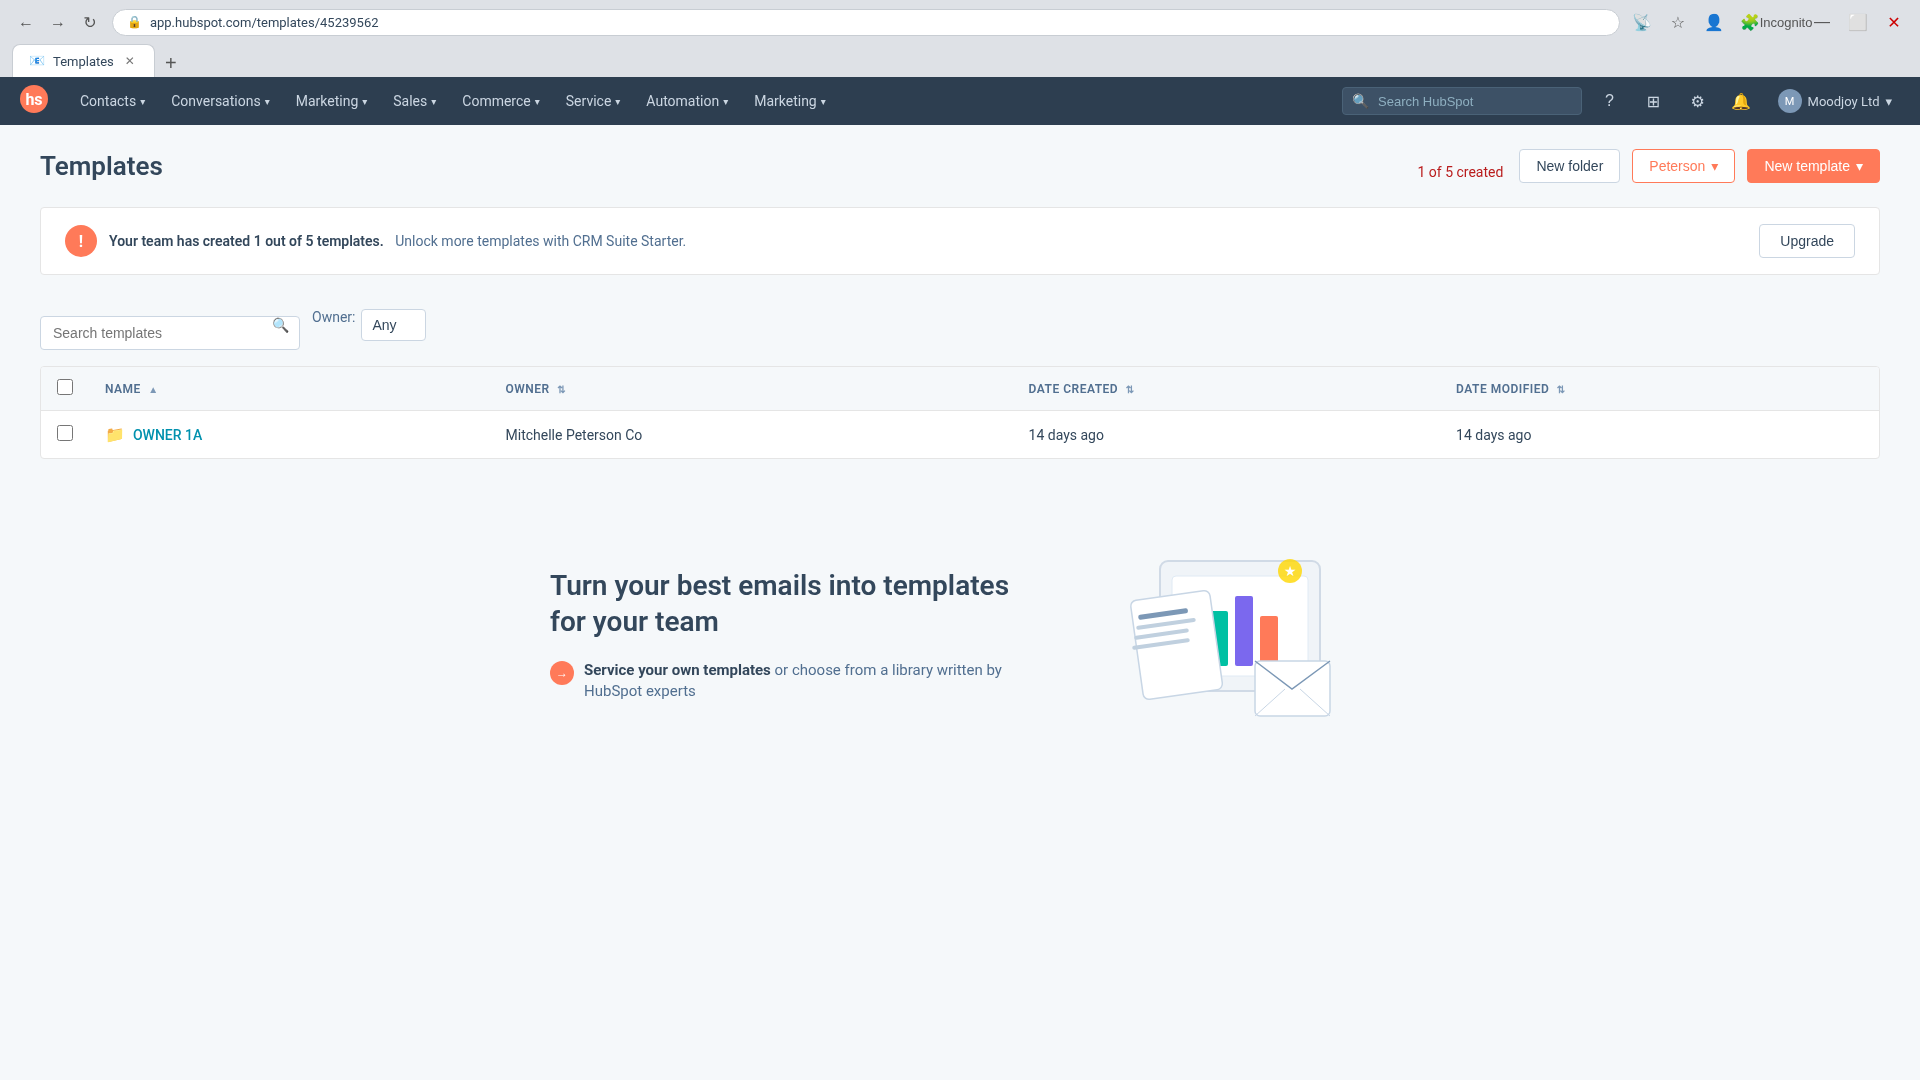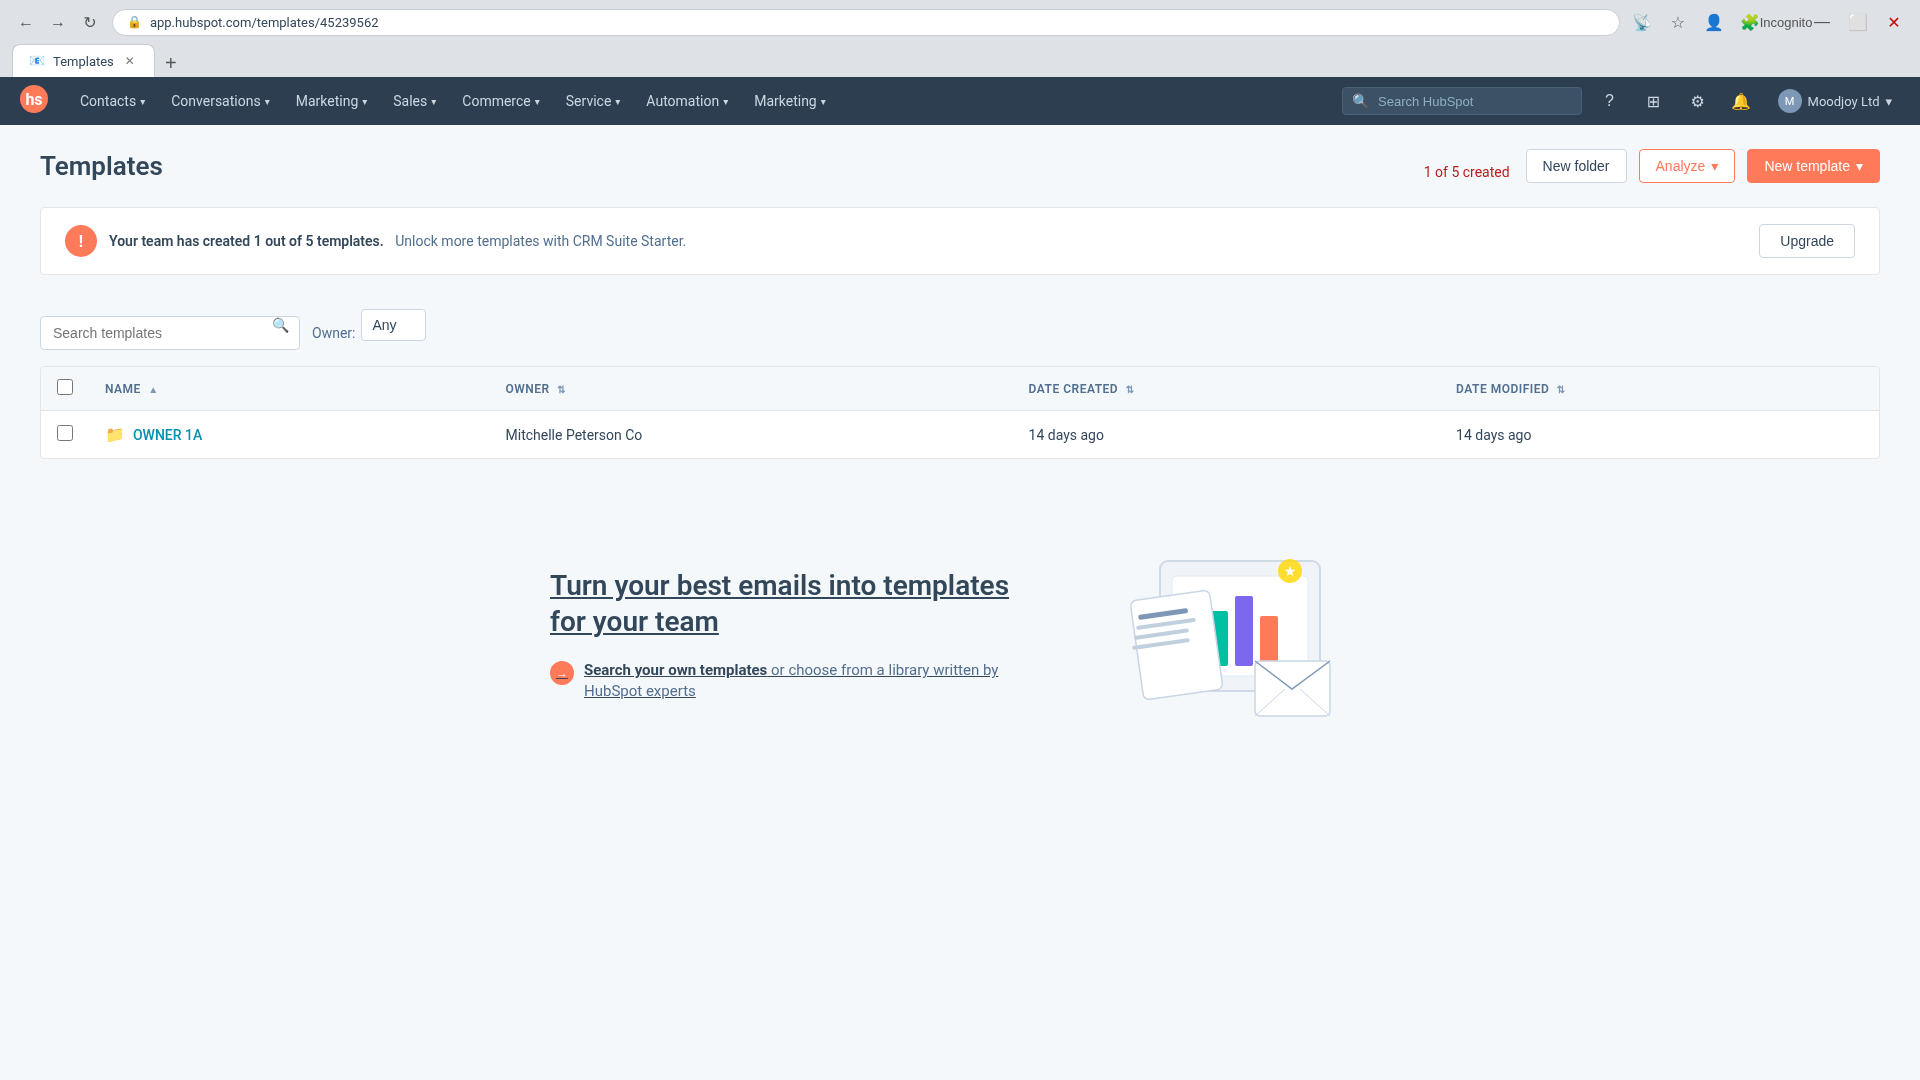--- a/index.html
+++ b/index.html
@@ -58,38 +58,38 @@
     .alert-text { font-size: 14px; color: #33475b; }
     .alert-text strong { font-weight: 600; }
     .alert-text span { color: #516f90; margin-left: 8px; }
     .btn-upgrade { padding: 8px 20px; border-radius: 4px; font-size: 14px; cursor: pointer; border: 1px solid #cbd6e2; background: white; color: #33475b; font-weight: 500; }
 
     
     .filters { display: flex; align-items: center; gap: 12px; margin-bottom: 16px; }
     .search-input-wrapper { position: relative; width: 260px; }
     .search-input-wrapper input { width: 100%; padding: 8px 36px 8px 12px; border: 1px solid #cbd6e2; border-radius: 4px; font-size: 14px; color: #33475b; background: white; outline: none; margin-top: 17px; }
     .search-input-wrapper .search-icon-inner { position: absolute; right: 10px; top: 50%; transform: translateY(-50%); color: #7c98b6; font-size: 14px; }
-    .owner-filter { display: flex; align-items: flex-end; gap: 6px; color: #516f90; font-size: 14px; }
+    .owner-filter { display: flex; align-items: flex-start; gap: 6px; color: #516f90; font-size: 14px; }
     .owner-select { padding: 7px 28px 7px 10px; border: 1px solid #cbd6e2; border-radius: 4px; font-size: 14px; background: white; color: #33475b; cursor: pointer; appearance: none; outline: none; }
 
     
     .table-container { background: white; border: 1px solid #e5e5e5; border-radius: 4px; overflow: hidden; }
     .table { width: 100%; border-collapse: collapse; }
     .table thead { background: #f5f8fa; }
     .table th { padding: 12px 16px; text-align: left; font-size: 12px; font-weight: 600; color: #516f90; border-bottom: 1px solid #e5e5e5; text-transform: uppercase; letter-spacing: 0.5px; white-space: nowrap; }
     .table th .sort-icon { margin-left: 4px; color: #7c98b6; font-size: 10px; }
     .table td { padding: 14px 16px; border-bottom: 1px solid #eaf0f6; font-size: 14px; color: #33475b; vertical-align: middle; }
     .table tr:last-child td { border-bottom: none; }
     .checkbox-cell { width: 40px; }
     .checkbox { width: 16px; height: 16px; cursor: pointer; accent-color: #0091ae; }
     .folder-link { color: #0091ae; text-decoration: none; display: flex; align-items: center; gap: 8px; font-weight: 500; }
     .folder-icon { color: #0091ae; font-size: 16px; }
 
     
-    .cta-section { padding: 48px 40px; display: flex; align-items: center; justify-content: center; gap: 80px; text-decoration: underline; }
+    .cta-section { padding: 48px 40px; display: flex; align-items: center; justify-content: center; gap: 80px; }
     .cta-content { max-width: 460px; }
     .cta-title { font-size: 28px; font-weight: 600; color: #33475b; margin-bottom: 20px; line-height: 1.3; }
     .cta-item { display: flex; align-items: flex-start; gap: 10px; margin-bottom: 12px; }
     .cta-item-icon { width: 24px; height: 24px; background: #ff7a59; border-radius: 50%; display: flex; align-items: center; justify-content: center; color: white; font-size: 12px; flex-shrink: 0; margin-top: 1px; }
     .cta-item-text { font-size: 15px; color: #516f90; line-height: 1.4; }
     .cta-item-text strong { color: #33475b; }
 
     
     .illustration-container { width: 280px; height: 220px; display: flex; align-items: center; justify-content: center; }
   </style>
@@ -189,21 +189,21 @@
   </nav>
 
   <div class="page-content">
 
     <div class="page-header">
       <h1 class="page-title">Templates</h1>
       <div class="header-actions">
         <span class="created-count">1 of 5 created</span>
         <button class="btn btn-default">New folder</button>
         <button class="btn btn-secondary">
-          <span>Analyze</span>
+          <span>Peterson</span>
           <span>▾</span>
         </button>
         <button class="btn btn-primary">
           <span>New template</span>
           <span>▾</span>
         </button>
       </div>
     </div>
 
     <div class="alert-banner">
@@ -282,21 +282,21 @@
     </div>
 
   </div>
 
   <div class="cta-section">
     <div class="cta-content">
       <h2 class="cta-title">Turn your best emails into templates for your team</h2>
       <div class="cta-item">
         <div class="cta-item-icon">→</div>
         <p class="cta-item-text">
-          <strong>Search your own templates</strong>
+          <strong>Service your own templates</strong>
           <span> or choose from a library written by HubSpot experts</span>
         </p>
       </div>
     </div>
     <div class="illustration-container">
 
       <svg width="260" height="200" viewBox="0 0 260 200" fill="none" xmlns="http://www.w3.org/2000/svg">
 
         <rect x="60" y="20" width="160" height="130" rx="8" fill="#f0f4f8" stroke="#d0dae6" stroke-width="2"></rect>
 

